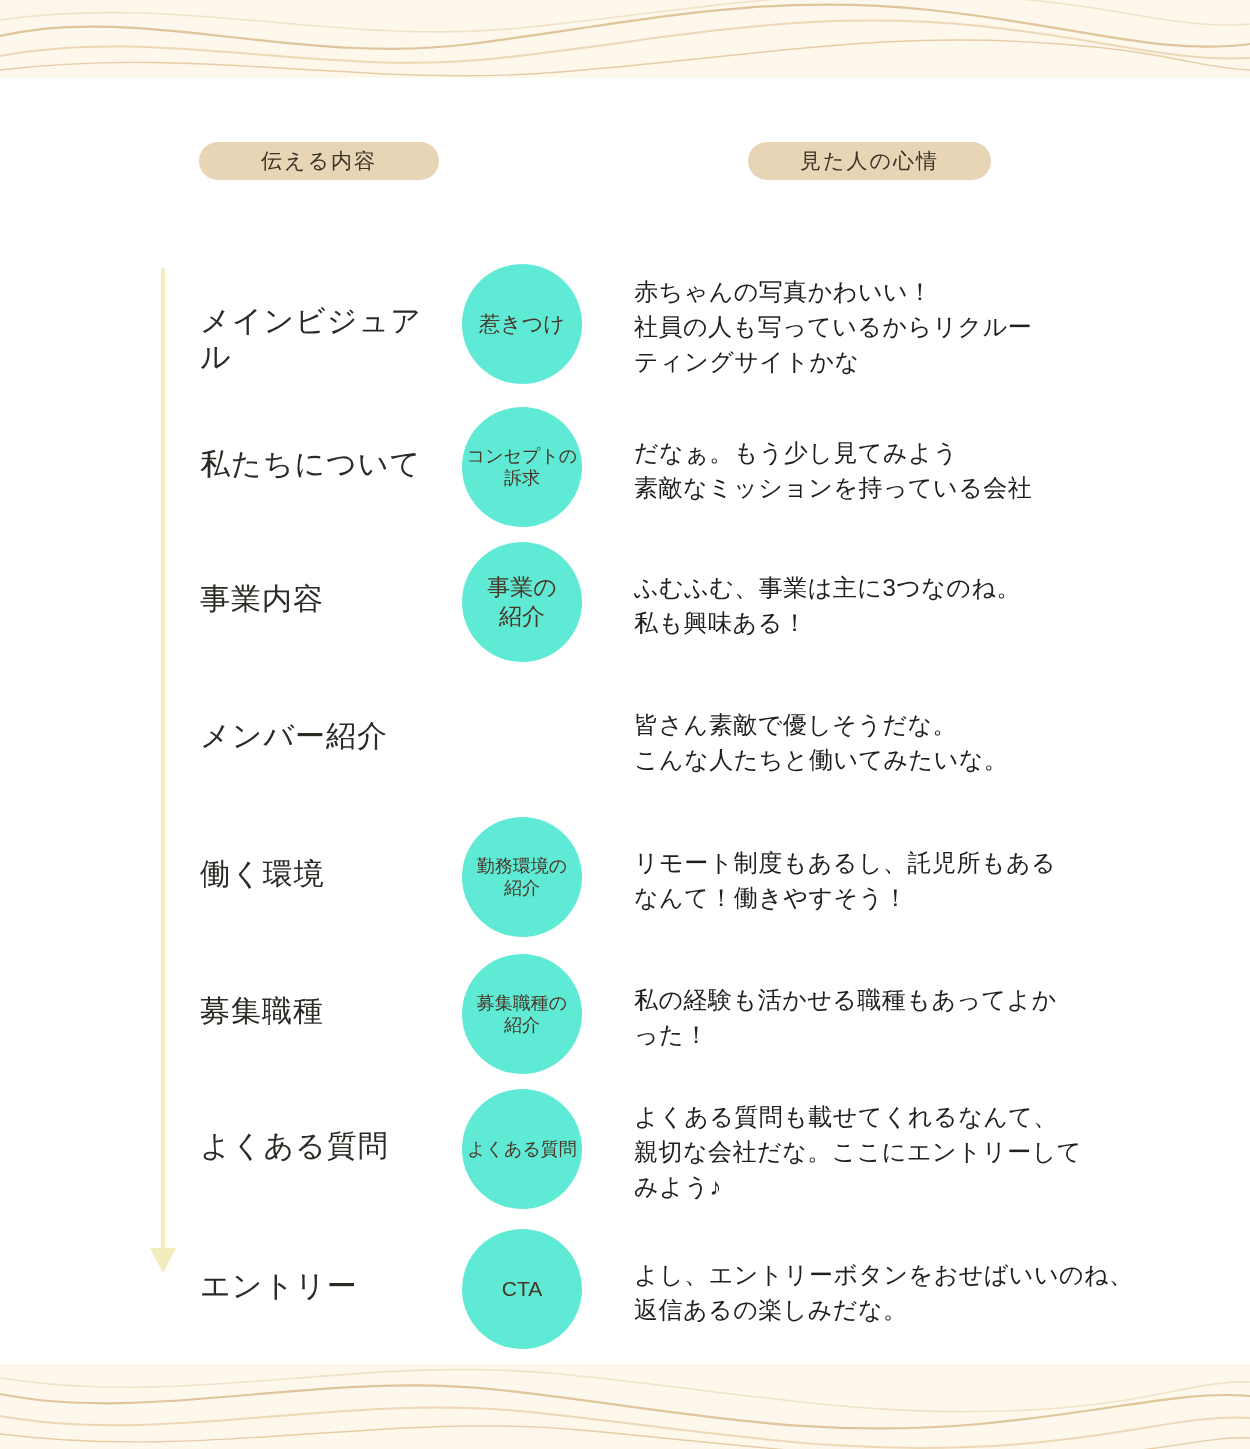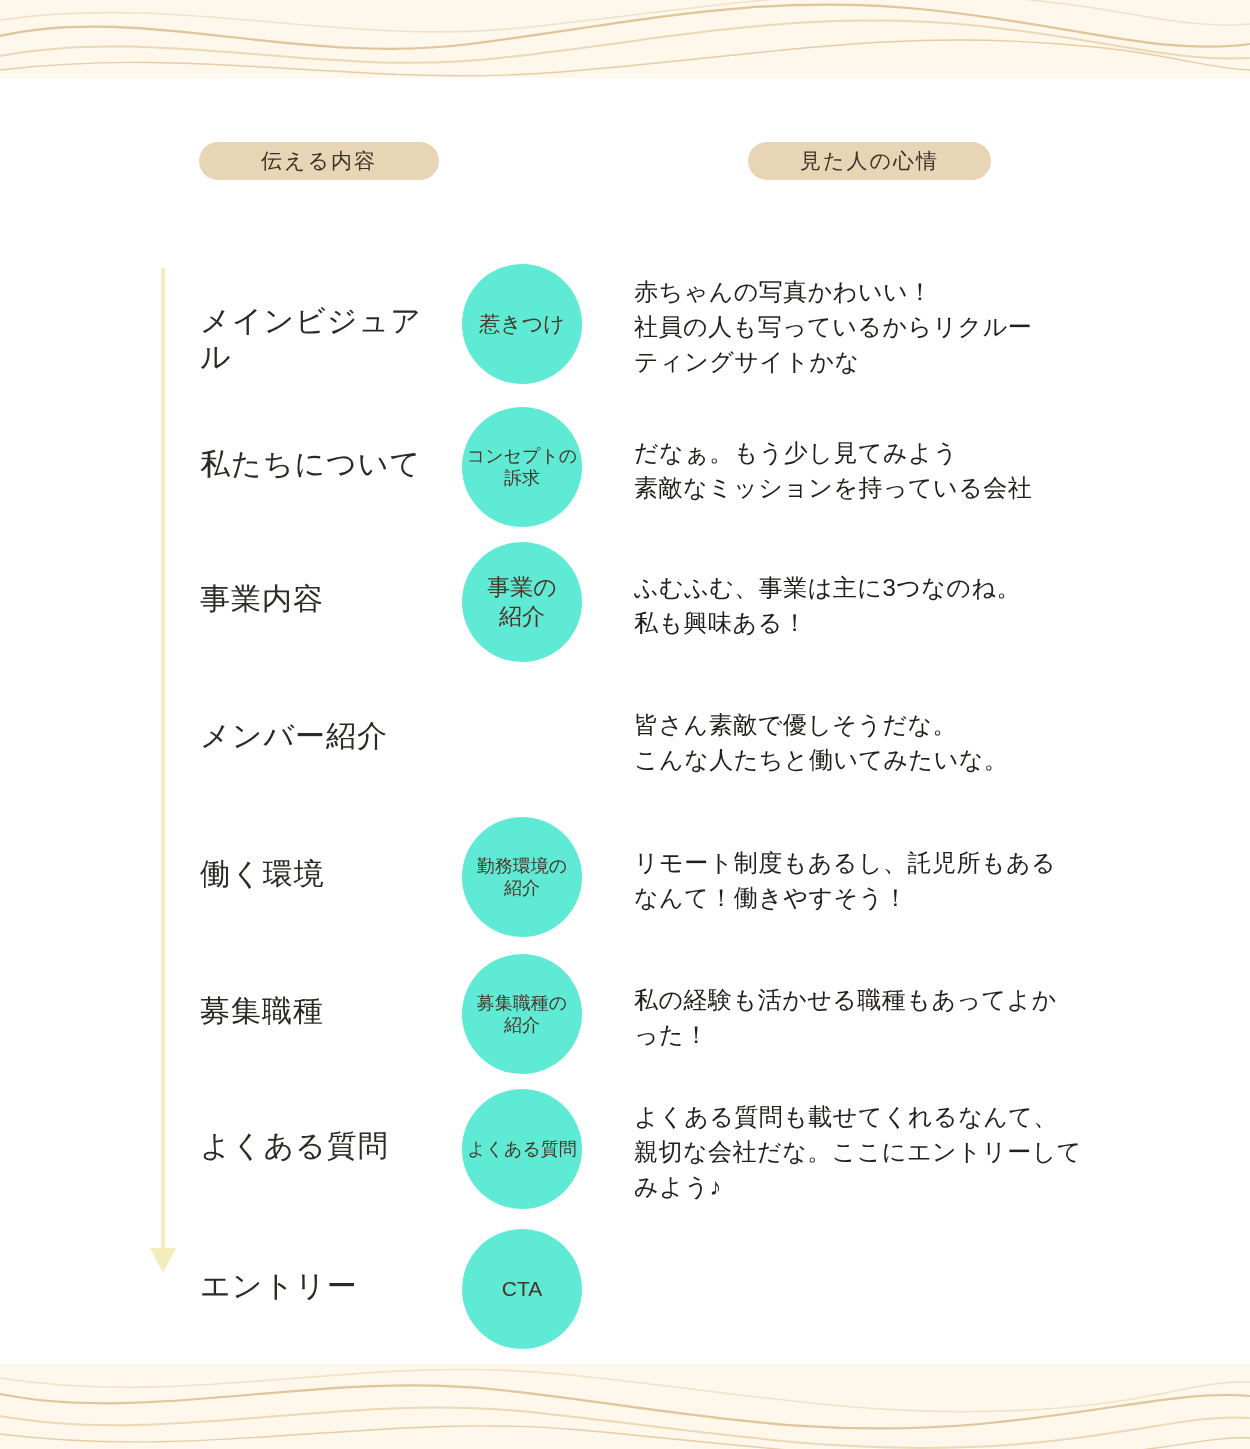--- a/index.html
+++ b/index.html
@@ -212,20 +212,24 @@
         <span>よくある質問も載せてくれるなんて、</span>
         <span>親切な会社だな。ここにエントリーして</span>
         <span>みよう♪</span>
       </div>
     </div>
     <div class="row" style="position: absolute; top: 965px; height: 140px;">
       <div class="row-label" style="top: 48px;">エントリー</div>
       <div class="circle s1" style="top: 9px;">
         <span>CTA</span>
       </div>
+      <div class="desc" style="top: 38px;">
+        <span>よし、エントリーボタンをおせばいいのね、</span>
+        <span>返信あるの楽しみだな。</span>
+      </div>
     </div>
   </div>
 
 <div class="wave-band bottom">
   <svg width="1250" height="85" viewBox="0 0 1250 85" fill="none" xmlns="http://www.w3.org/2000/svg">
     <path d="M0 30 C 150 60, 320 6, 500 26 C 680 46, 800 76, 980 60 C 1110 48, 1180 26, 1250 32" stroke="#e0c49a" stroke-width="2.2" fill="none"></path>
     <path d="M0 52 C 170 82, 340 28, 530 48 C 720 68, 840 94, 1020 80 C 1140 70, 1190 50, 1250 54" stroke="#ecd8b6" stroke-width="2" fill="none"></path>
     <path d="M0 14 C 190 44, 360 -10, 560 10 C 760 30, 880 58, 1060 44 C 1160 36, 1200 16, 1250 18" stroke="#f0e2c8" stroke-width="1.6" fill="none"></path>
     <path d="M0 70 C 210 96, 380 48, 580 66 C 780 84, 900 104, 1080 92 C 1170 86, 1210 72, 1250 74" stroke="#e6cda6" stroke-width="1.4" fill="none"></path>
   </svg>

